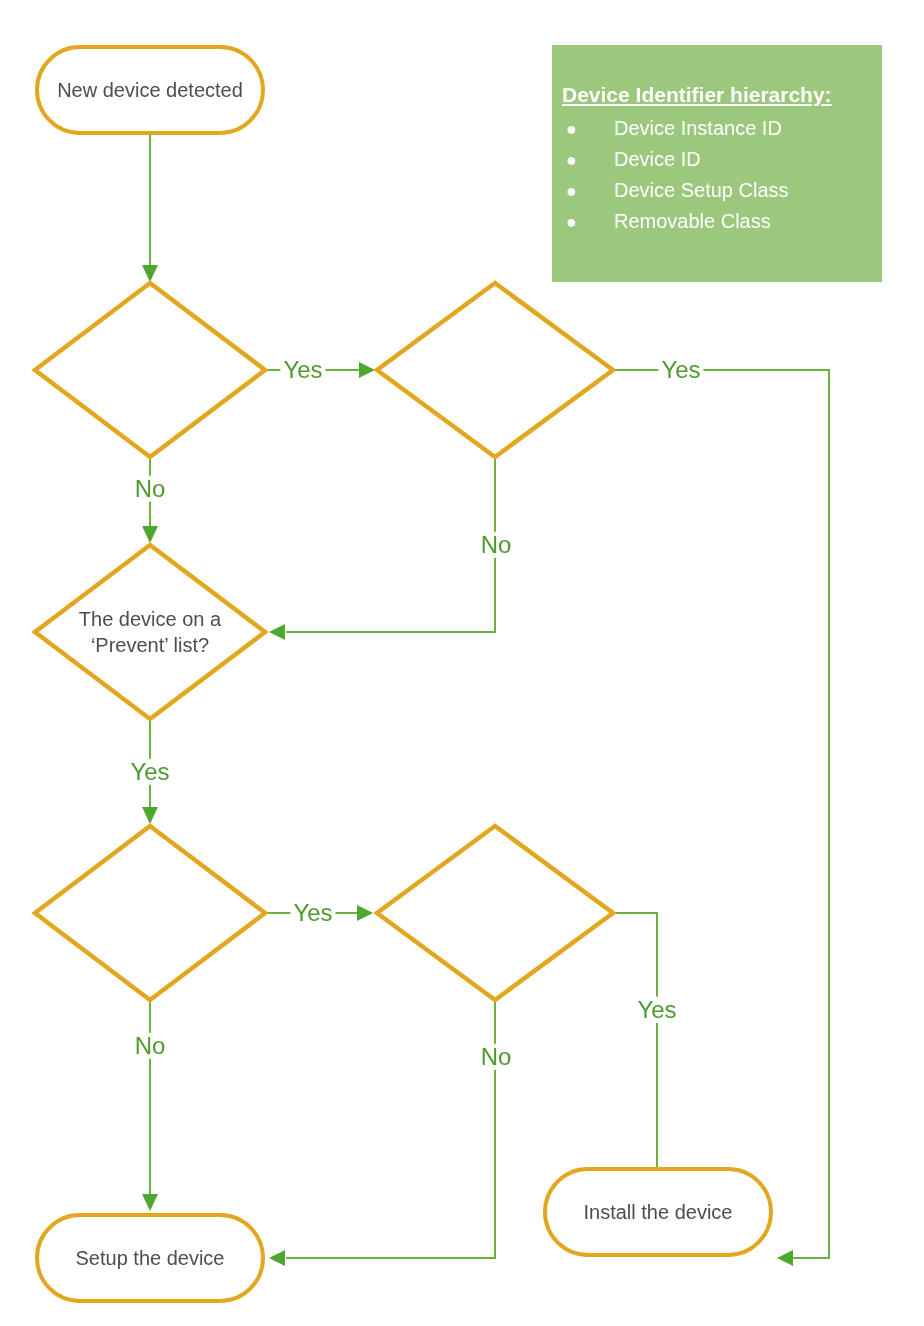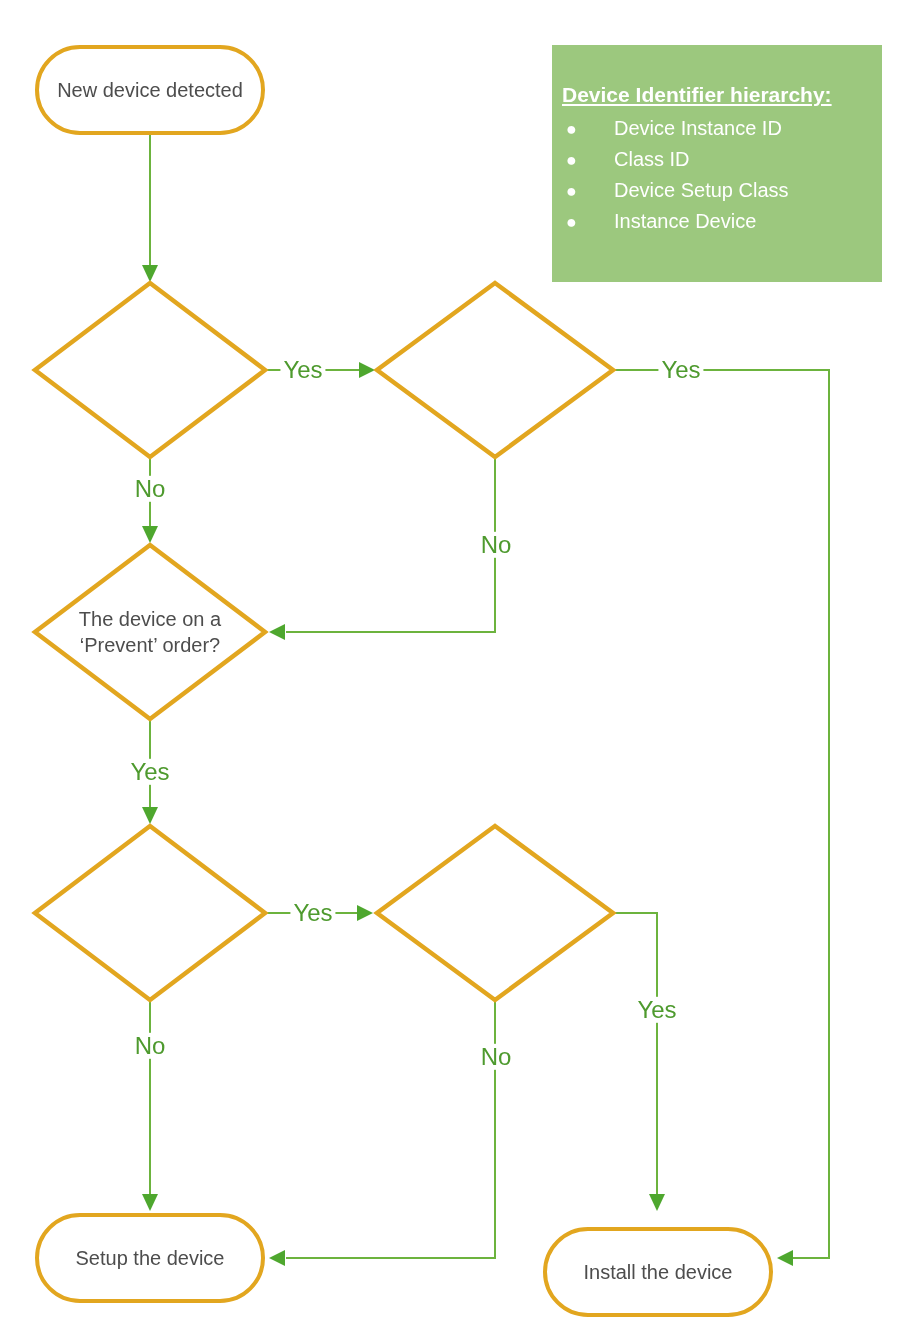--- a/index.html
+++ b/index.html
@@ -82,49 +82,49 @@
     <polygon class="diamond" points="150,826 265,913 150,1000 35,913"></polygon>
     <polygon class="diamond" points="495,826 613,913 495,1000 377,913"></polygon>
   </svg>
 
   <div class="node terminal" style="left:35px;top:45px;">
     <span>New device detected</span>
   </div>
   <div class="node terminal" style="left:35px;top:1213px;">
     <span>Setup the device</span>
   </div>
-  <div class="node terminal" style="left:543px;top:1227px;">
+  <div class="node terminal" style="left:543px;top:1167px;">
     <span>Install the device</span>
   </div>
 
-  <div class="diamond-label" style="left:150px;top:632px;width:170px;">The device on a ‘Prevent’ order?</div>
+  <div class="diamond-label" style="left:150px;top:632px;width:170px;">The device on a ‘Prevent’ list?</div>
 
   <span class="edge-label" style="left:303px;top:370px;">Yes</span>
   <span class="edge-label" style="left:150px;top:489px;">No</span>
   <span class="edge-label" style="left:681px;top:370px;">Yes</span>
   <span class="edge-label" style="left:496px;top:545px;">No</span>
   <span class="edge-label" style="left:150px;top:772px;">Yes</span>
   <span class="edge-label" style="left:313px;top:913px;">Yes</span>
   <span class="edge-label" style="left:150px;top:1046px;">No</span>
   <span class="edge-label" style="left:657px;top:1010px;">Yes</span>
   <span class="edge-label" style="left:496px;top:1057px;">No</span>
 
   <div class="legend">
     <div class="legend-title">Device Identifier hierarchy:</div>
     <div class="legend-item">
       <span class="legend-bullet">●</span>
       <span>Device Instance ID</span>
     </div>
     <div class="legend-item">
       <span class="legend-bullet">●</span>
-      <span>Class ID</span>
+      <span>Device ID</span>
     </div>
     <div class="legend-item">
       <span class="legend-bullet">●</span>
       <span>Device Setup Class</span>
     </div>
     <div class="legend-item">
       <span class="legend-bullet">●</span>
-      <span>Instance Device</span>
+      <span>Removable Class</span>
     </div>
   </div>
 
 </div>
 
 </body></html>

